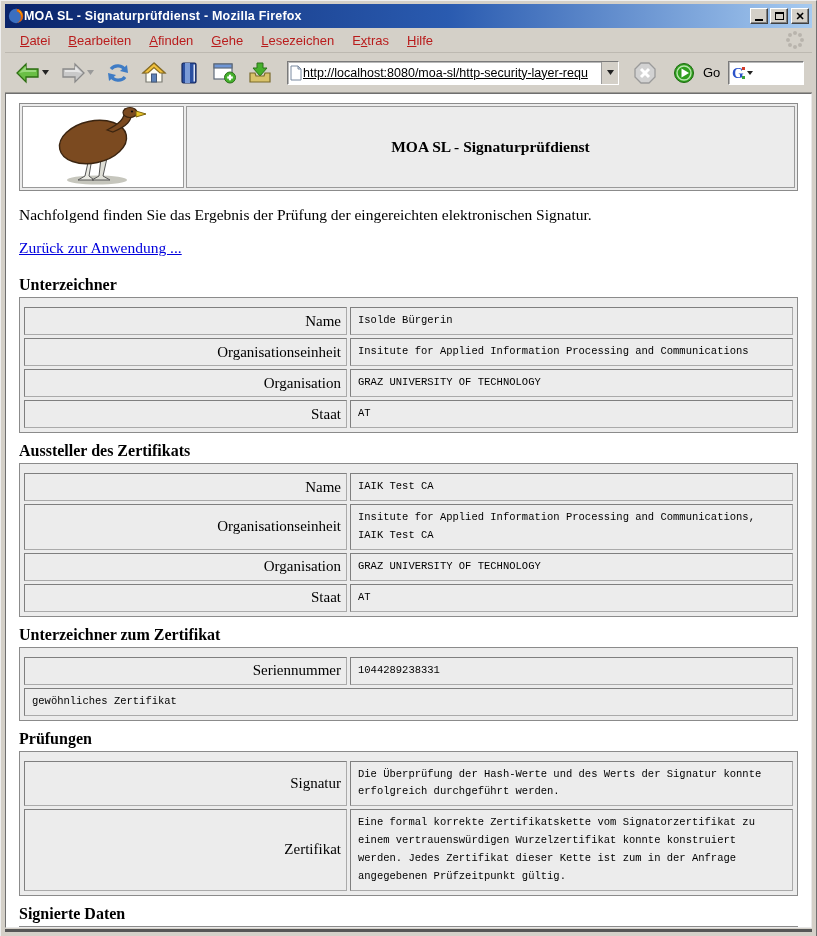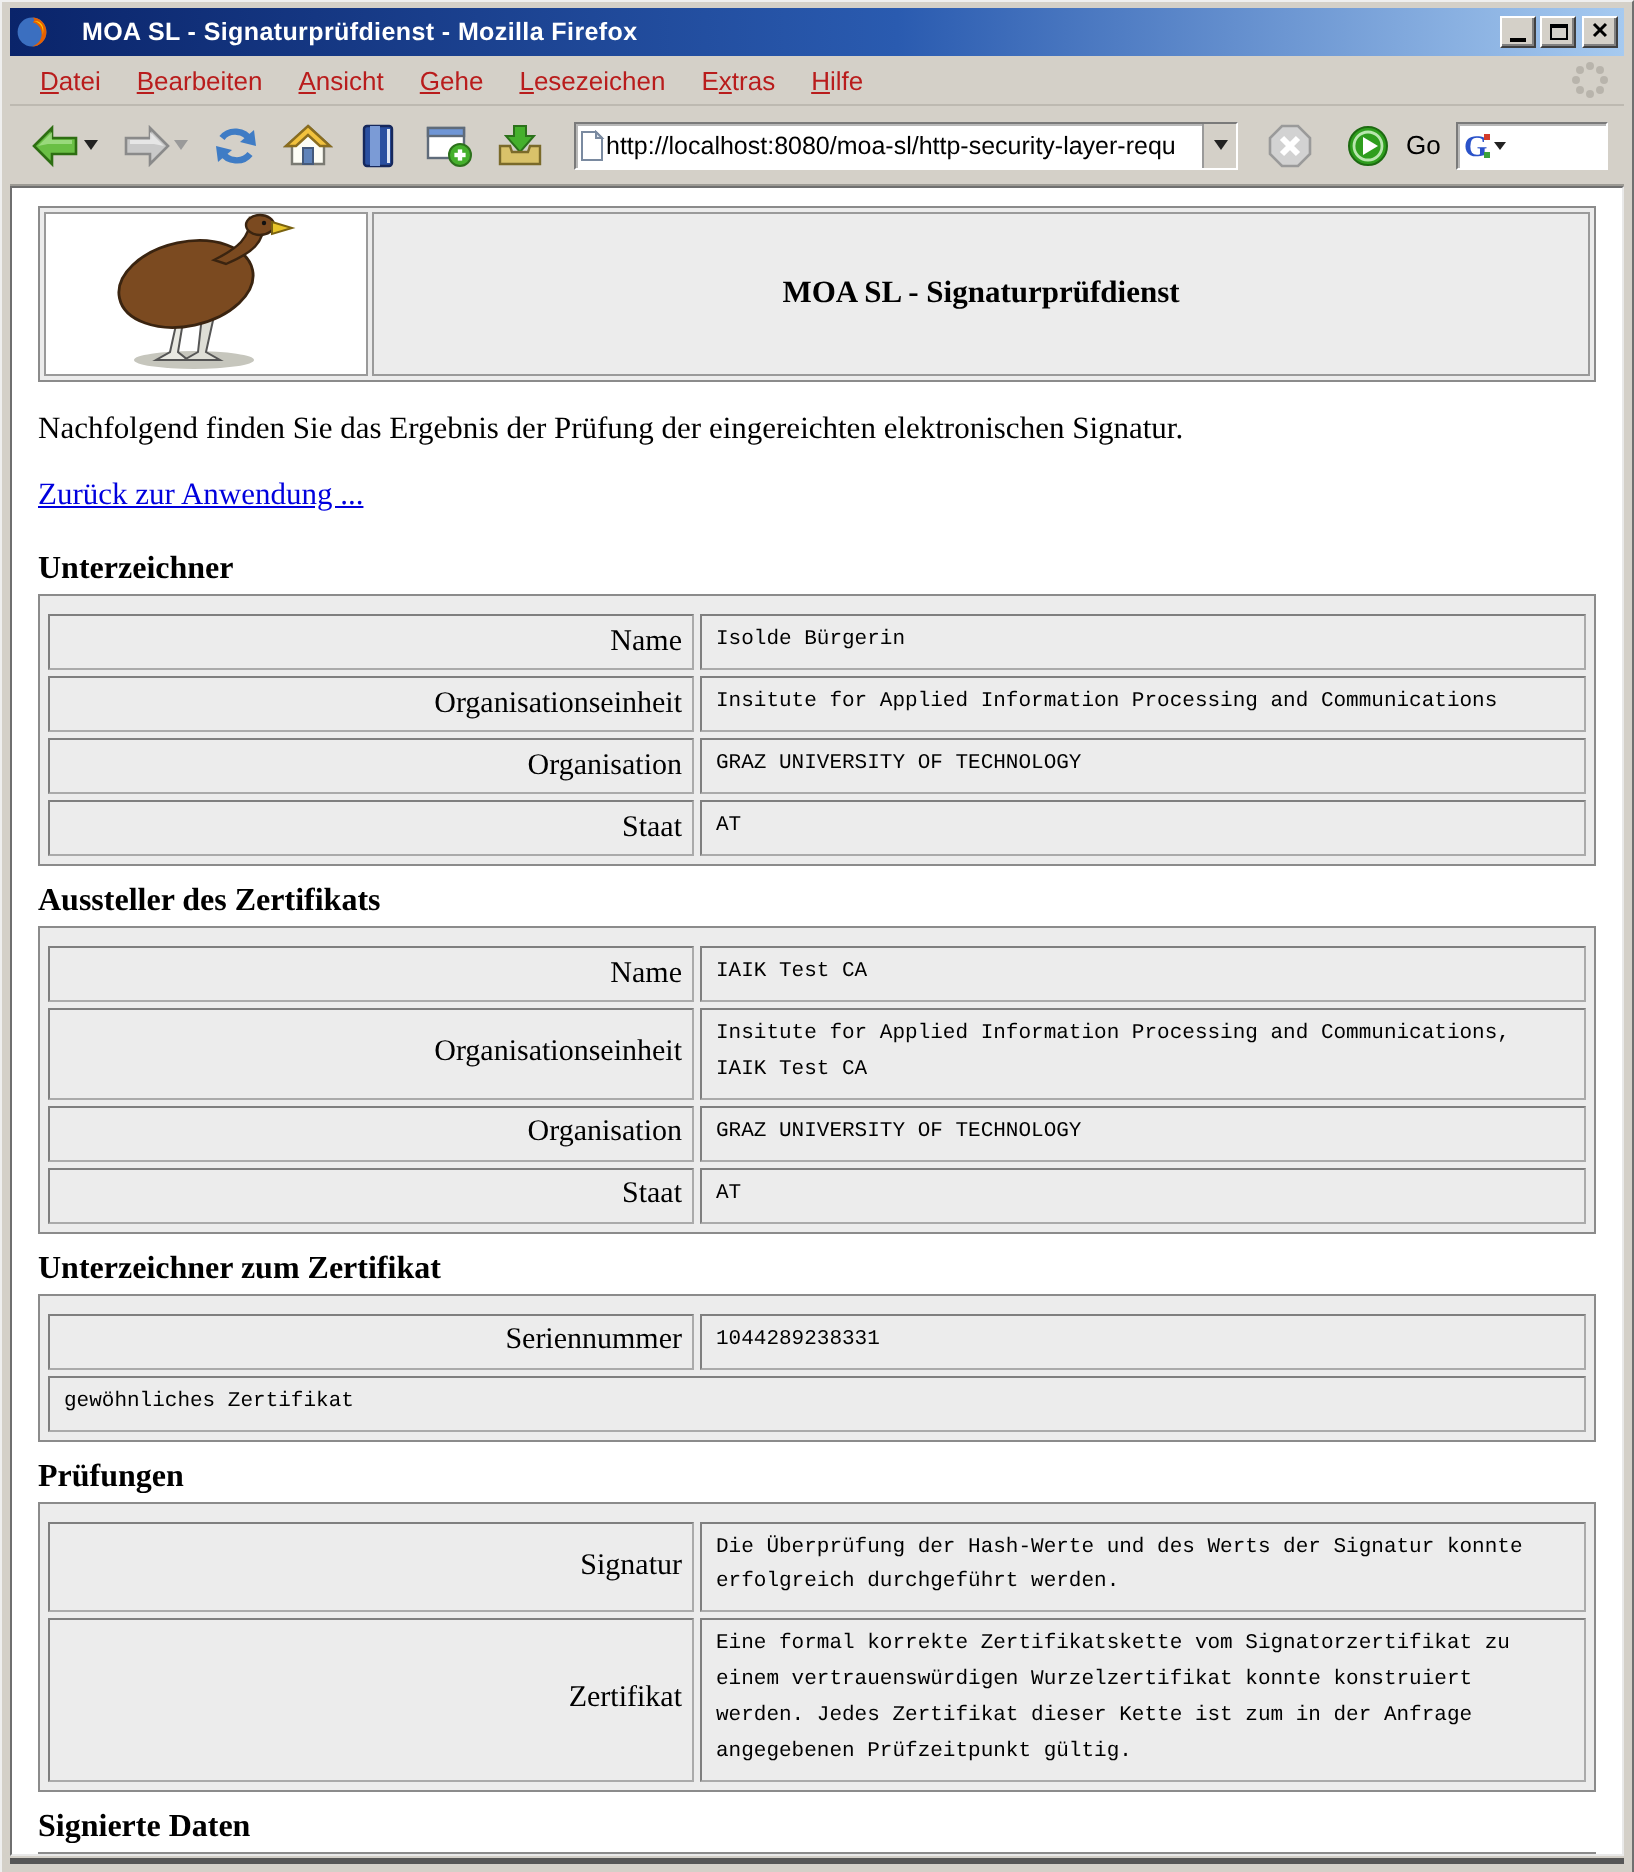--- a/index.html
+++ b/index.html
@@ -13,21 +13,21 @@
     border-right:1px solid #6f6f6f;
     padding:3px 4px 0 4px;
     display:flex; flex-direction:column;
     position:relative; overflow:hidden;
   }
 
   
   .titlebar{
     height:22px; flex:0 0 22px;
     background:linear-gradient(to right,#0a246a 0%,#2a5bb0 55%,#a6caf0 100%);
-    display:flex; align-items:center; padding:12px 3px; gap:17px;
+    display:flex; align-items:center; padding:12px 3px; gap:0;
   }
   .titlebar .title{
     color:#fff; font-weight:bold; font-size:12.5px; letter-spacing:.2px;
     flex:1; white-space:nowrap; overflow:hidden;
   }
   .winbtns{ display:flex; gap:2px; }
   .winbtn{
     width:18px; height:16px; background:#d4d0c8;
     border:1px solid; border-color:#fff #404040 #404040 #fff;
     box-shadow:inset -1px -1px 0 #808080;
@@ -58,21 +58,21 @@
   .tbtn{
     height:34px; display:flex; align-items:center; justify-content:center;
     padding:0 3px; border:1px solid transparent; border-radius:2px; cursor:default;
   }
   .drop{ width:9px; height:100%; display:flex; align-items:center; justify-content:center; }
   .addr-wrap{
     margin-left:8px;
     width:332px; height:24px; background:#fff;
     border:1px solid; border-color:#7a7a7a #fff #fff #7a7a7a;
     box-shadow:inset 1px 1px 0 #b8b8b8;
-    display:flex; align-items:center; padding-left:1px;
+    display:flex; align-items:center; padding-left:1px;text-decoration:underline;
   }
   .addr-input{
     flex:1; border:none; outline:none; font-size:12.5px;
     font-family:"Liberation Sans",sans-serif; height:18px; min-width:0; background:#fff;
   }
   .addr-dropbtn{
     width:17px; height:100%; background:#d4d0c8;
     border-left:1px solid #9a9a9a;
     display:flex; align-items:center; justify-content:center;
   }
@@ -160,21 +160,21 @@
         </div>
       <div class="winbtn" style="margin-left:1px">
           <span class="glyph-close">✕</span>
         </div>
     </div>
   </div>
 
   <div class="menubar">
     <span class="menu-item"><span></span><span class="accel">D</span><span>atei</span></span>
     <span class="menu-item"><span></span><span class="accel">B</span><span>earbeiten</span></span>
-    <span class="menu-item"><span></span><span class="accel">A</span><span>nsicht</span></span>
+    <span class="menu-item"><span></span><span class="accel">A</span><span>finden</span></span>
     <span class="menu-item"><span></span><span class="accel">G</span><span>ehe</span></span>
     <span class="menu-item"><span></span><span class="accel">L</span><span>esezeichen</span></span>
     <span class="menu-item"><span>E</span><span class="accel">x</span><span>tras</span></span>
     <span class="menu-item"><span></span><span class="accel">H</span><span>ilfe</span></span>
     <span class="spacer"></span>
     <svg class="throbber" viewBox="0 0 22 22">
       <g fill="#b6b2aa">
         <circle cx="11" cy="4" r="2"></circle>
           <circle cx="16" cy="6" r="2"></circle>
           <circle cx="18" cy="11" r="2"></circle>

